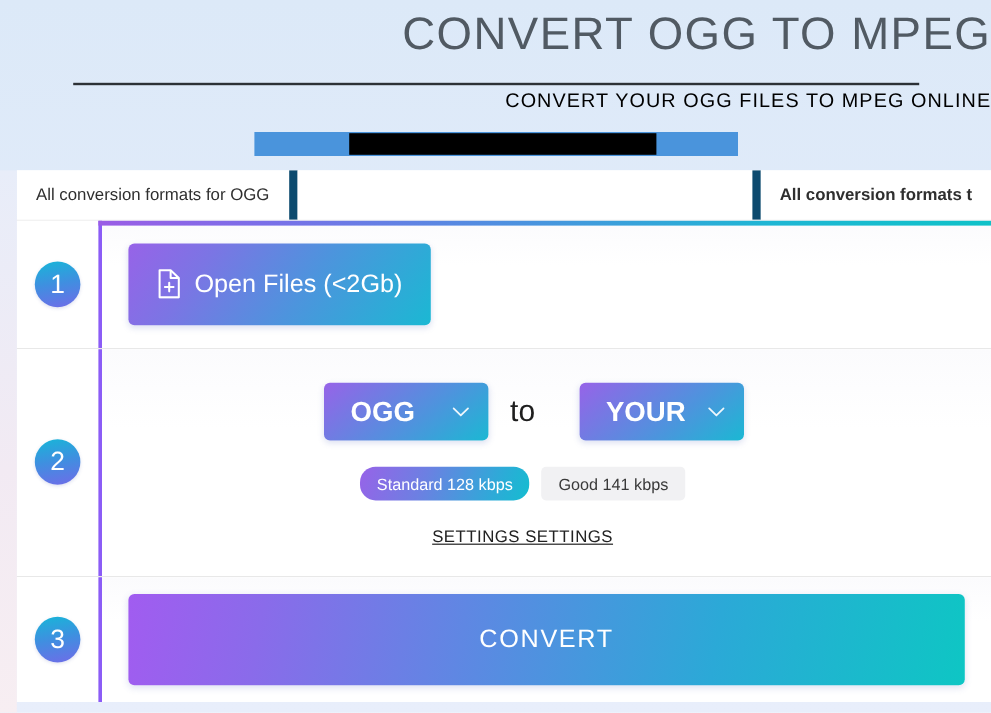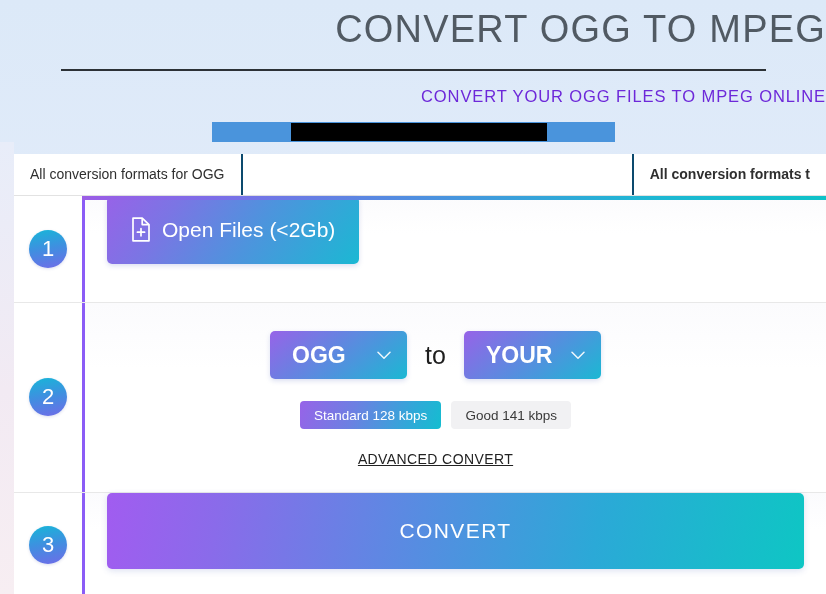--- a/index.html
+++ b/index.html
@@ -33,25 +33,25 @@
   }
 
   .title-rule {
     width: 705px;
     height: 2px;
     background: #2c3136;
     margin: 15px auto 0 auto;
   }
 
   .page-subtitle {
-    margin-top: 16px;
+    margin-top: 4px;
     font-size: 16.5px;
     font-weight: 400;
     letter-spacing: 0.9px;
-    color: #6d28d9;
+    color: #000000;
   }
 
   
   .ad-banner {
     width: 403px;
     height: 20px;
     margin: 16px auto 0 auto;
     background: #4a94dc;
     position: relative;
   }
@@ -74,21 +74,21 @@
     align-items: stretch;
     border-bottom: 1px solid #e2e2e2;
     width: 812px;
   }
   .tab {
     display: flex;
     align-items: center;
     font-size: 14px;
     color: #2f2f2f;
     padding: 0 16px;
-    border-right: 2px solid #0c4a6e;
+    border-right: 7px solid #0c4a6e;
     white-space: nowrap;
     background: #ffffff;
   }
   .tab.tab-spacer {
     flex: 1 1 auto;
     padding: 0;
   }
   .tab.tab-last {
     border-right: none;
     padding-left: 16px;
@@ -144,21 +144,21 @@
     justify-content: center;
     line-height: 1;
     box-shadow: 0 1px 3px rgba(60,80,160,0.18);
   }
 
   .step-body {
     flex: 1 1 auto;
     border-left: 3px solid #8b5cf6;
     background: linear-gradient(180deg, #fbfbfd 0%, #ffffff 35%, #ffffff 100%);
     display: flex;
-    align-items: flex-start;
+    align-items: center;
     position: relative;
   }
 
   
   .row-step1 { height: 107px; }
   .row-step1 .step-body { padding-left: 22px; }
 
   .open-files-btn {
     display: inline-flex;
     align-items: center;
@@ -202,20 +202,21 @@
     height: 48px;
     padding: 0 16px 0 22px;
     border: none;
     border-radius: 5px;
     background: linear-gradient(140deg, #9763e8 0%, #7b75e4 22%, #4d94dd 60%, #1bb8d3 100%);
     color: #ffffff;
     font-size: 23px;
     font-weight: 700;
     cursor: pointer;
     box-shadow: 0 2px 5px rgba(90,110,190,0.22);
+    margin-left: 19px;
   }
   .chev { width: 14px; height: 9px; display: block; opacity: 0.92; }
 
   .to-word {
     font-size: 25px;
     color: #1e1e1e;
     font-weight: 400;
   }
 
   .quality-row {
@@ -233,20 +234,21 @@
     color: #3a3a3a;
     font-size: 13.5px;
     font-family: "Liberation Sans", sans-serif;
     cursor: pointer;
     display: inline-flex;
     align-items: center;
   }
   .quality-btn.selected {
     background: linear-gradient(110deg, #9763e8 0%, #6c80e2 38%, #2fa9d8 78%, #14bdd0 100%);
     color: #ffffff;
+    border-radius: 13px;
   }
 
   .advanced-link {
     font-size: 14px;
     color: #222222;
     text-decoration: underline;
     letter-spacing: 0.4px;
     cursor: pointer;
     margin-left: -40px;
   }
@@ -351,21 +353,21 @@
             </svg>
           </span>
         </button>
       </div>
 
       <div class="quality-row">
         <button class="quality-btn selected">Standard 128 kbps</button>
         <button class="quality-btn">Good 141 kbps</button>
       </div>
 
-      <a class="advanced-link">ADVANCED CONVERT</a>
+      <a class="advanced-link">SETTINGS SETTINGS</a>
     </div>
   </div>
 
   <div class="step-row row-step3">
     <div class="step-gutter">
       <div class="step-circle">3</div>
     </div>
     <div class="step-body">
       <button class="convert-btn">CONVERT</button>
     </div>

